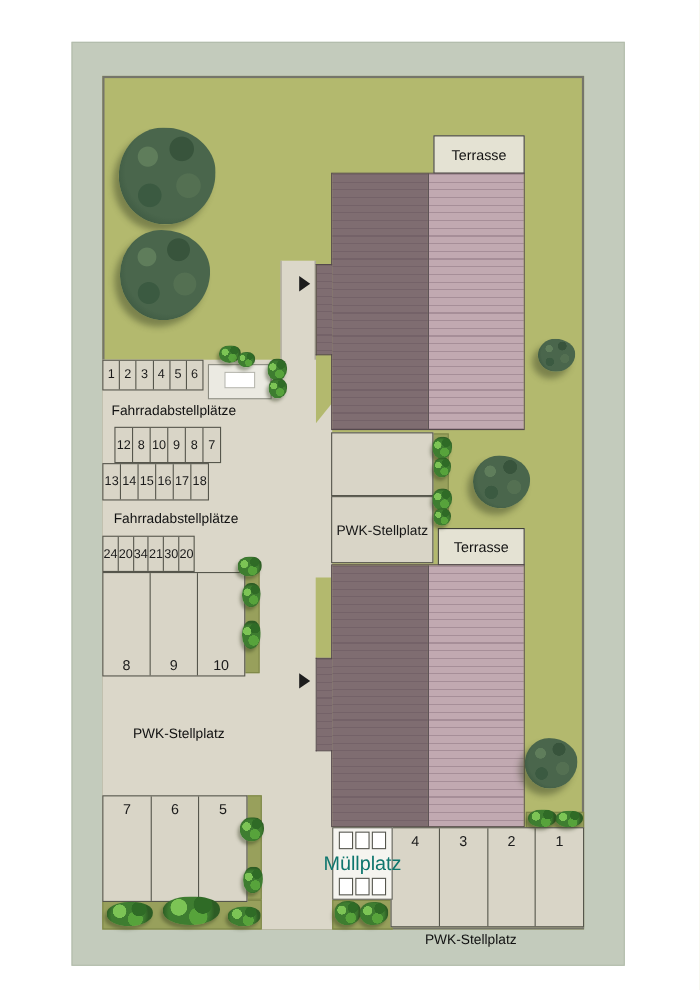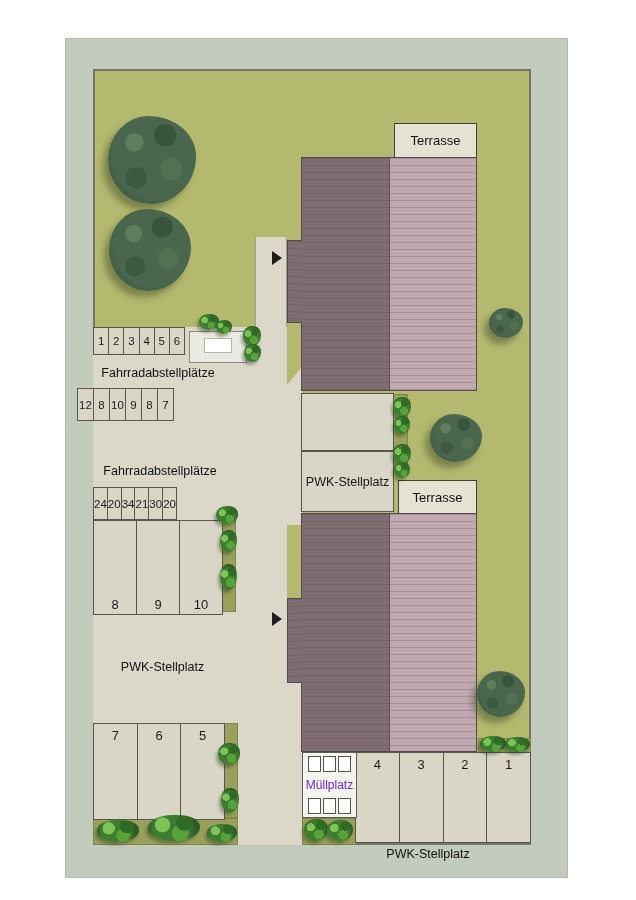--- a/index.html
+++ b/index.html
@@ -38,39 +38,39 @@
            font-size:13px;color:#111;}
   .t1{left:394px;top:123px;width:83px;height:35px;}
   .t2{left:398px;top:480px;width:79px;height:34px;}
 
   
   .cellrow{z-index:3;display:flex;border:1px solid #56564c;background:#d9d5c7;}
   .cell{flex:1;border-right:1px solid #56564c;display:flex;justify-content:center;color:#1b1b1b;}
   .cell:last-child{border-right:none;}
   .bikerow .cell{align-items:center;font-size:11.5px;}
   .r-top{left:93px;top:327px;width:92px;height:28px;}
-  .r-a{left:77px;top:388px;width:97px;height:33px;}
+  .r-a{left:104px;top:388px;width:97px;height:33px;}
   .r-b{left:93px;top:421px;width:97px;height:34px;}
   .r-c{left:93px;top:487px;width:84px;height:33px;}
   .r-mid{left:93px;top:520px;width:130px;height:95px;}
   .r-mid .cell{align-items:flex-end;padding-bottom:2px;font-size:13px;}
   .r-ll{left:93px;top:723px;width:132px;height:97px;}
   .r-ll .cell{align-items:flex-start;padding-top:4px;font-size:13px;}
   .r-bot{left:355px;top:752px;width:176px;height:91px;}
   .r-bot .cell{align-items:flex-start;padding-top:4px;font-size:13px;}
   .midcell{z-index:3;background:#d9d5c7;border:1px solid #56564c;display:flex;align-items:center;justify-content:center;}
   .mc1{left:301px;top:393px;width:93px;height:58px;}
   .mc2{left:301px;top:451px;width:93px;height:61px;font-size:12.5px;}
 
   
   .muell{left:302px;top:752px;width:55px;height:66px;background:#f5f4ef;border:1px solid #5c5c52;z-index:3;
          display:flex;flex-direction:column;align-items:center;justify-content:space-between;padding:3px 0;}
   .binrow{display:flex;gap:2px;}
   .bin{width:13px;height:16px;background:#ffffff;border:1.5px solid #55554d;box-sizing:border-box;}
-  .muell-label{font-size:12px;color:#6d28d9;}
+  .muell-label{font-size:18px;color:#0f766e;}
   .shed{left:189px;top:331px;width:58px;height:32px;background:#ebeae2;border:1px solid #8b8b80;z-index:3;}
   .shed-inner{left:14px;top:6px;width:28px;height:15px;background:#ffffff;border:1px solid #b5b5ac;}
 
   
   .lbl{z-index:4;color:#111;text-align:center;}
   .f1{left:95px;top:366px;width:126px;font-size:12.5px;}
   .f2{left:97px;top:464px;width:126px;font-size:12.5px;}
   .pwk-left{left:105px;top:660px;width:115px;font-size:12.5px;}
   .pwk-bottom{left:370px;top:847px;width:116px;font-size:12.5px;}
 
@@ -164,20 +164,40 @@
         <span>10</span>
       </div>
     <div class="cell">
         <span>9</span>
       </div>
     <div class="cell">
         <span>8</span>
       </div>
     <div class="cell">
         <span>7</span>
+      </div>
+  </div>
+  <div class="abs cellrow bikerow r-b">
+    <div class="cell">
+        <span>13</span>
+      </div>
+    <div class="cell">
+        <span>14</span>
+      </div>
+    <div class="cell">
+        <span>15</span>
+      </div>
+    <div class="cell">
+        <span>16</span>
+      </div>
+    <div class="cell">
+        <span>17</span>
+      </div>
+    <div class="cell">
+        <span>18</span>
       </div>
   </div>
   <div class="abs lbl f2">Fahrradabstellplätze</div>
   <div class="abs cellrow bikerow r-c">
     <div class="cell">
         <span>24</span>
       </div>
     <div class="cell">
         <span>20</span>
       </div>

